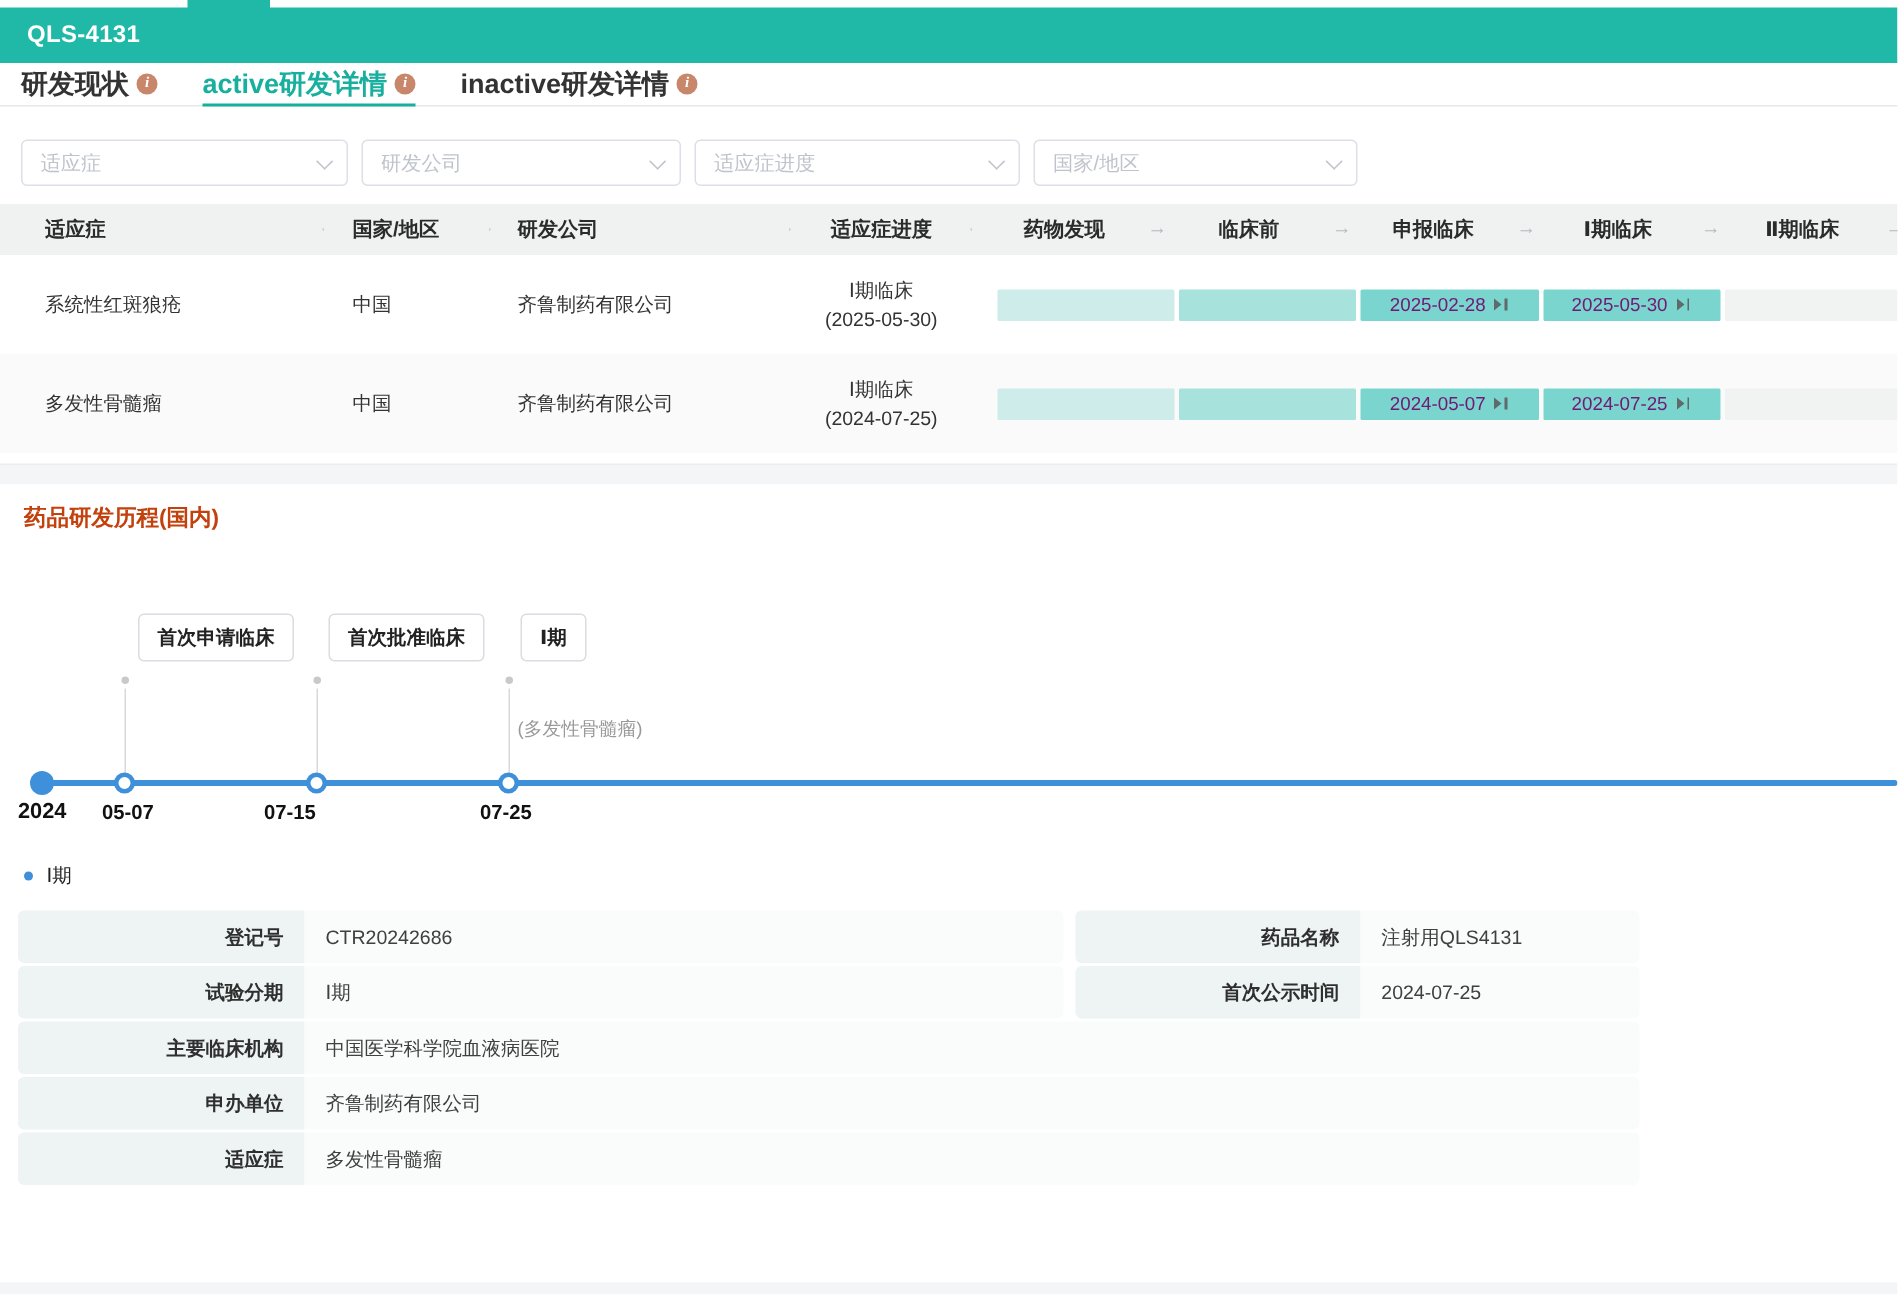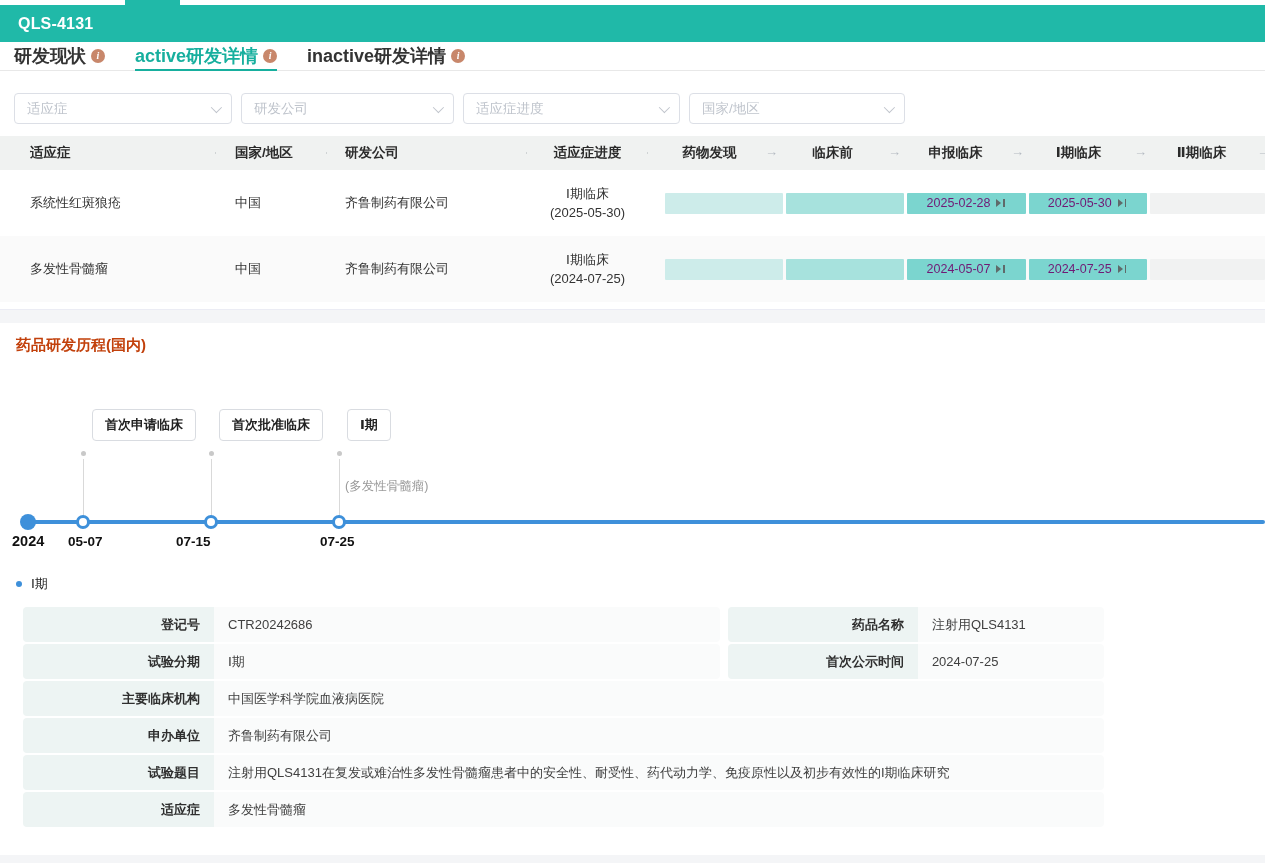--- a/index.html
+++ b/index.html
@@ -65,21 +65,21 @@
   .tl-stem { position:absolute; top:96px; width:1px; height:61px; background:#d9d9d9; }
   .tl-stem-dot { position:absolute; top:88px; width:5px; height:5px; border-radius:50%; background:#c9c9c9; }
   .tl-box { position:absolute; top:78px; transform:translateY(-100%); border:1px solid #d9dce1; border-radius:4px; background:#fff; padding:6px 12px; font-weight:bold; font-size:13px; color:#222; white-space:nowrap; }
   .tl-note { position:absolute; top:115px; color:#9a9a9a; font-size:12.5px; white-space:nowrap; }
   .tl-year { position:absolute; top:170px; left:12px; font-weight:bold; font-size:14.5px; color:#111; }
   .tl-date { position:absolute; top:171px; font-weight:bold; font-size:13.5px; color:#111; }
   
   .bullet-row { display:flex; align-items:center; margin:2px 0 14px 16px; }
   .bullet-dot { width:6px; height:6px; border-radius:50%; background:#3e90da; margin-right:9px; }
   .bullet-label { font-size:13px; color:#222; }
-  .d-grid { margin-left:23px; width:1081px;text-align:right; }
+  .d-grid { margin-left:12px; width:1081px;text-align:right; }
   .d-pair { display:flex; margin-bottom:2px; }
   .d-row { display:flex; height:35px; }
   .d-row.full { margin-bottom:2px; }
   .d-left { width:806px; }
   .d-right { width:435px; margin-left:8px; }
   .d-label { background:#edf4f3; display:flex; align-items:center; justify-content:flex-end; padding-right:14px; font-weight:bold; color:#2f2f2f; border-radius:4px 0 0 4px; }
   .d-value { background:#fafbfb; display:flex; align-items:center; padding-left:14px; color:#404040; border-radius:0 4px 4px 0; flex:1; }
   .d-left .d-label { width:191px; }
   .d-right .d-label { width:190px; }
   .full .d-label { width:191px; }
@@ -249,23 +249,19 @@
     </div>
     <div class="d-row full">
       <div class="d-label">主要临床机构</div>
       <div class="d-value">中国医学科学院血液病医院</div>
     </div>
     <div class="d-row full">
       <div class="d-label">申办单位</div>
       <div class="d-value">齐鲁制药有限公司</div>
     </div>
     <div class="d-row full">
-      <div class="d-label">试验题目</div>
-      <div class="d-value">注射用QLS4131在复发或难治性多发性骨髓瘤患者中的安全性、耐受性、药代动力学、免疫原性以及初步有效性的I期临床研究</div>
-    </div>
-    <div class="d-row full">
       <div class="d-label">适应症</div>
       <div class="d-value">多发性骨髓瘤</div>
     </div>
   </div>
 </div>
 
 <div class="bottom-strip"></div>
 
 </body></html>

